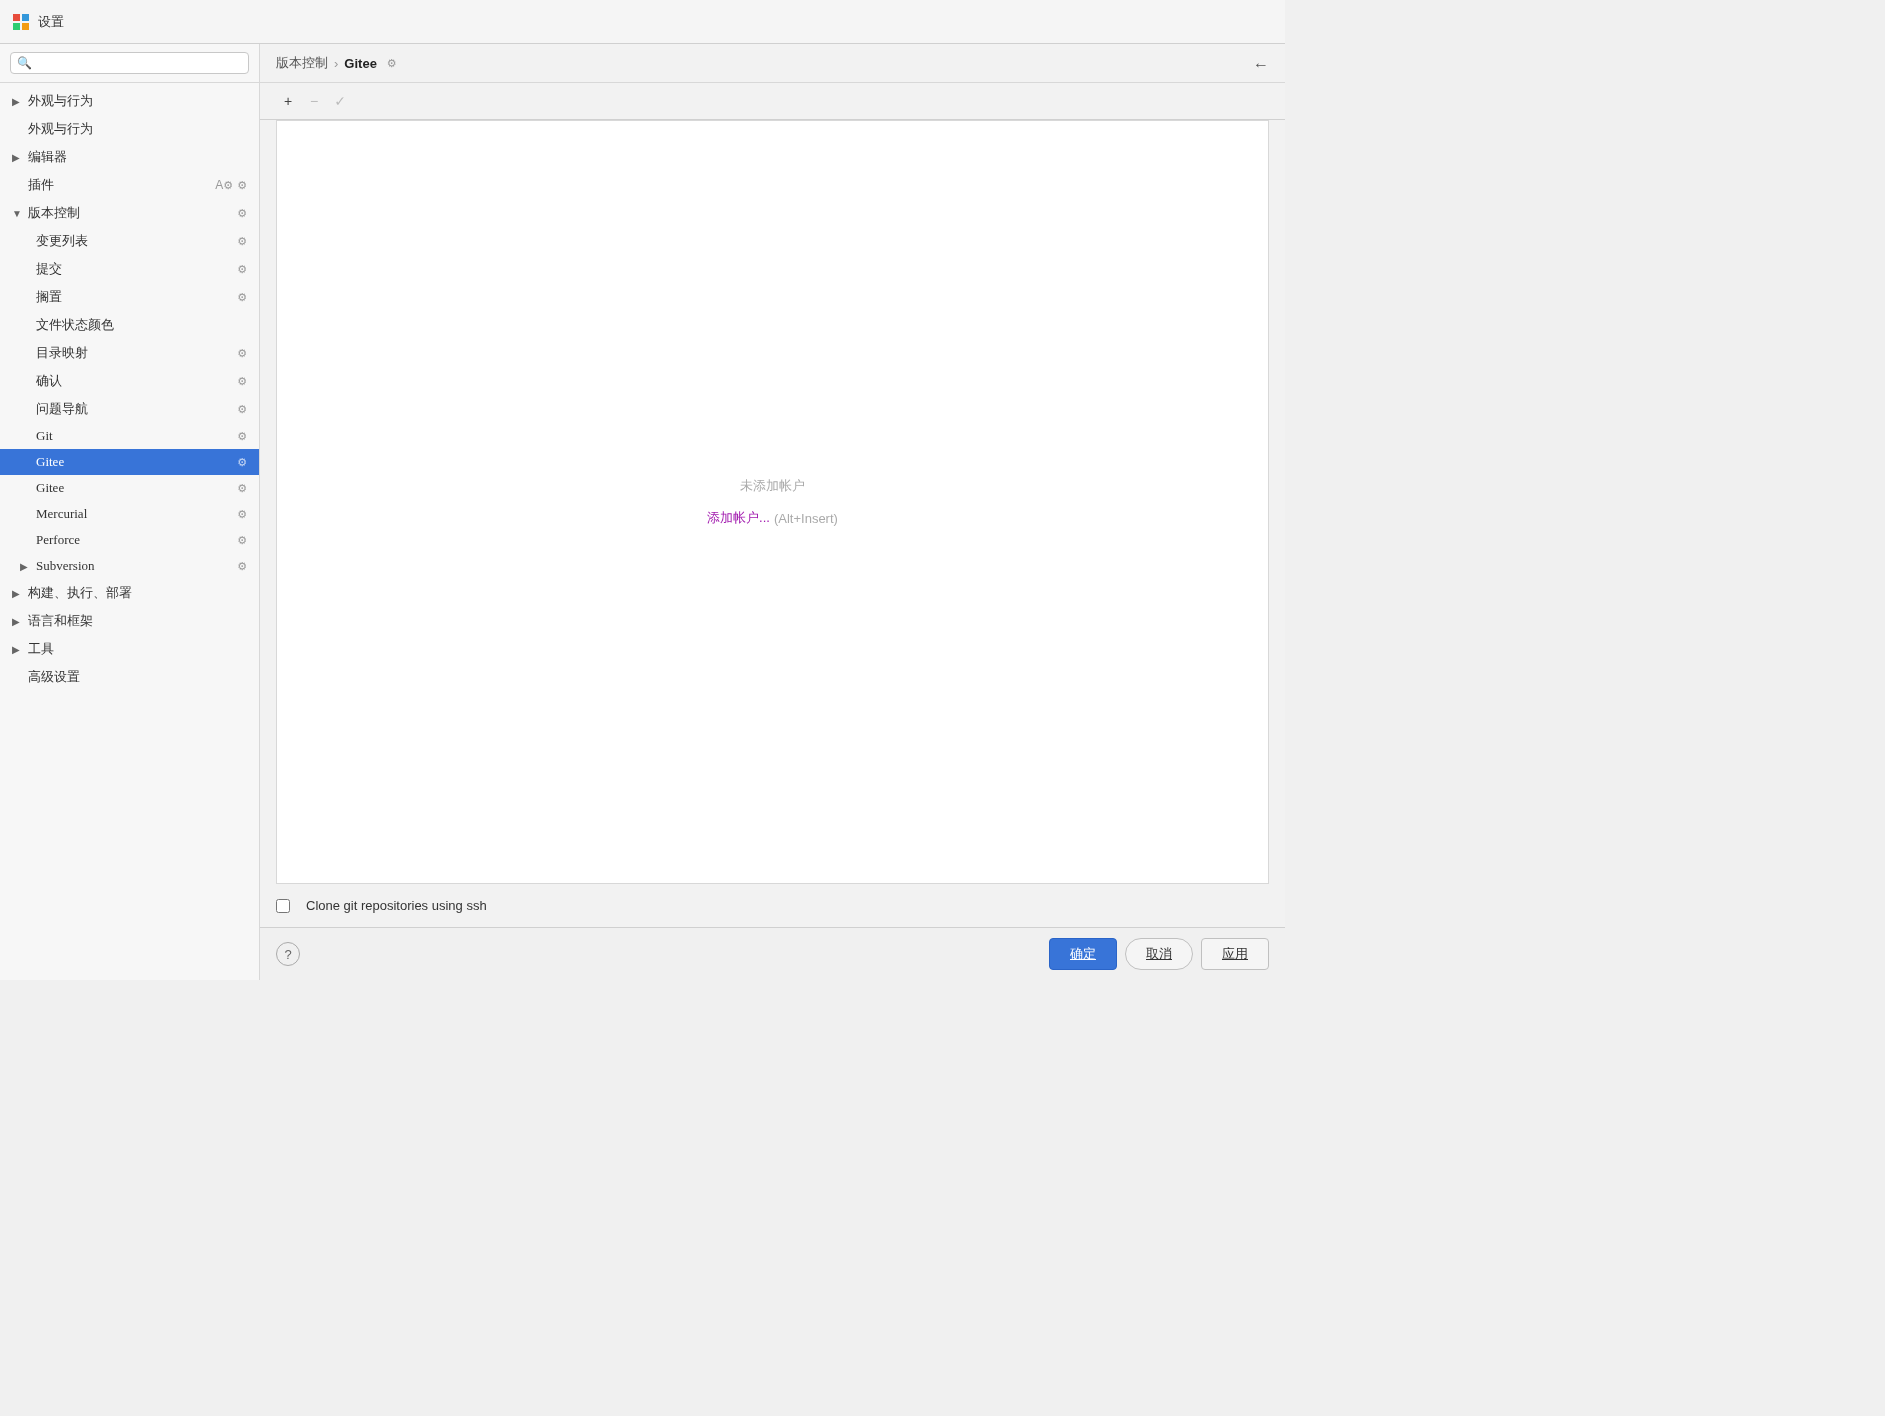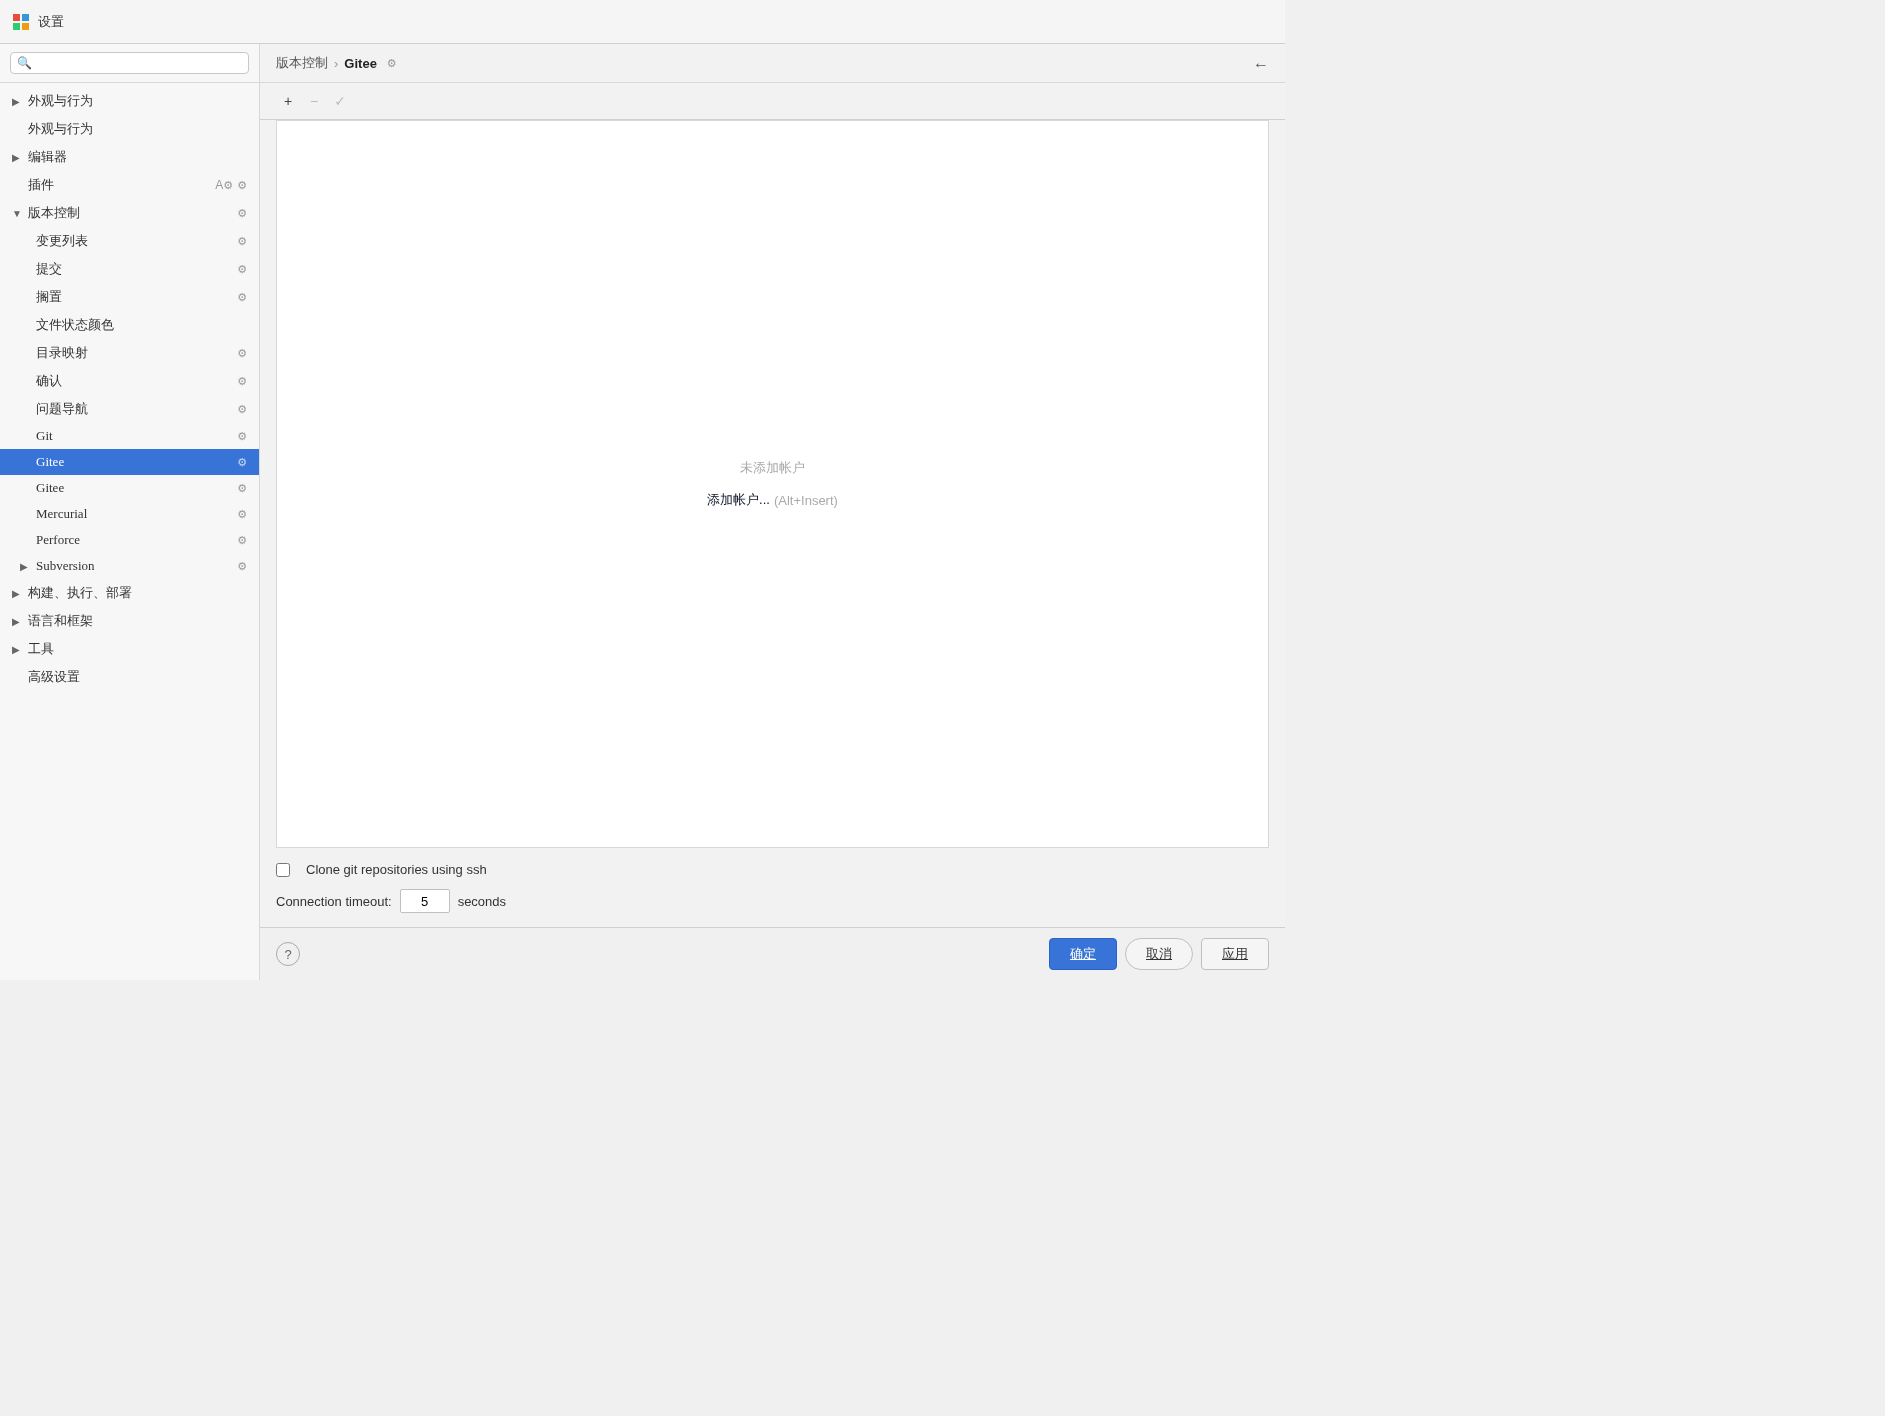--- a/index.html
+++ b/index.html
@@ -202,21 +202,21 @@
       flex-direction: column;
       gap: 14px;
       border: 1px solid #d8d8d8;
       margin: 0 16px;
     }
     .no-account-text {
       color: #aaa;
       font-size: 13px;
     }
     .add-account-link {
-      color: #0f172a;
+      color: #a21caf;
       font-size: 13px;
       cursor: pointer;
     }
     .add-account-shortcut {
       color: #aaa;
       font-size: 13px;
     }
 
     
     .bottom-settings {
@@ -498,25 +498,20 @@
         <span class="add-account-link">添加帐户...</span>
         <span class="add-account-shortcut">(Alt+Insert)</span>
       </div>
     </div>
 
     <div class="bottom-settings">
       <div class="checkbox-row">
         <input type="checkbox" id="cloneSsh" style="">
         <label class="checkbox-label" for="cloneSsh">Clone git repositories using ssh</label>
       </div>
-      <div class="timeout-row">
-        <span class="timeout-label">Connection timeout:</span>
-        <input type="text" class="timeout-input" value="5" style="">
-        <span class="timeout-unit">seconds</span>
-      </div>
     </div>
 
     <div class="bottom-buttons">
       <div class="help-icon">?</div>
       <button class="btn btn-primary">确定</button>
       <button class="btn btn-secondary">取消</button>
       <button class="btn btn-apply">应用</button>
     </div>
 
   </div>

